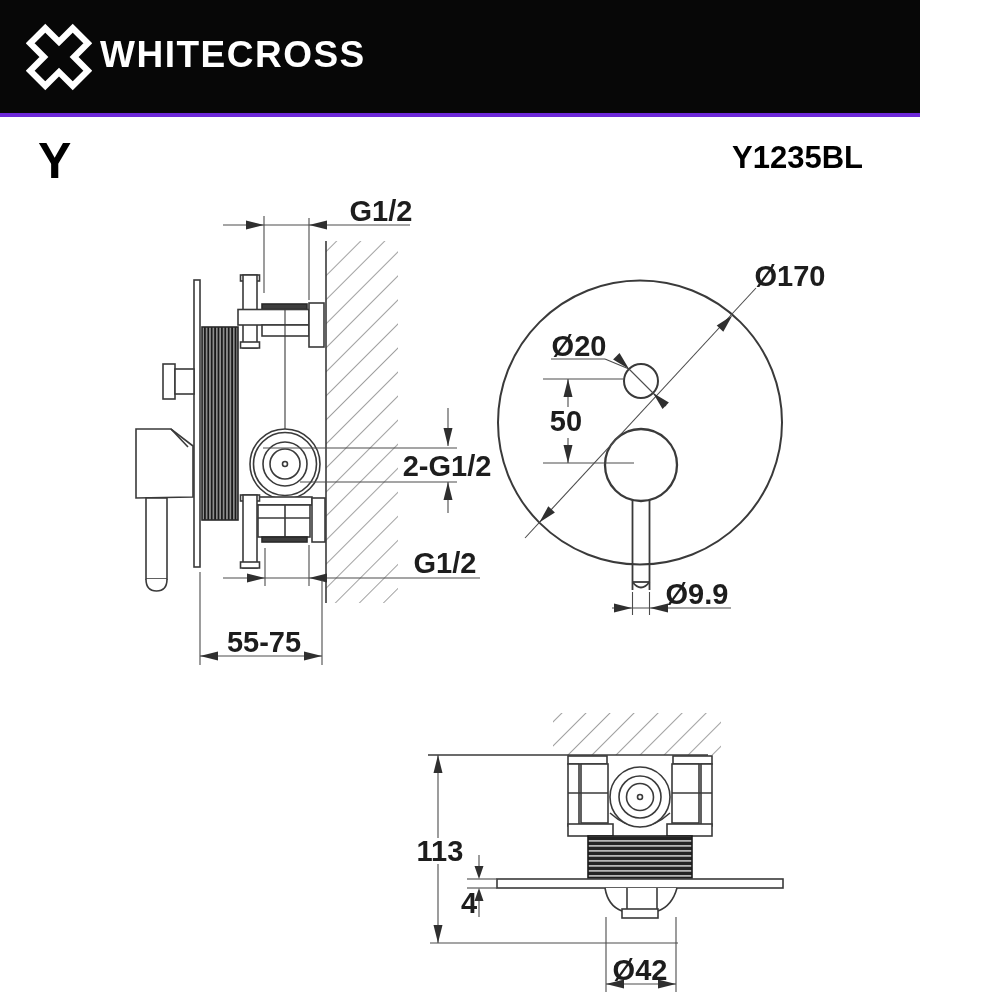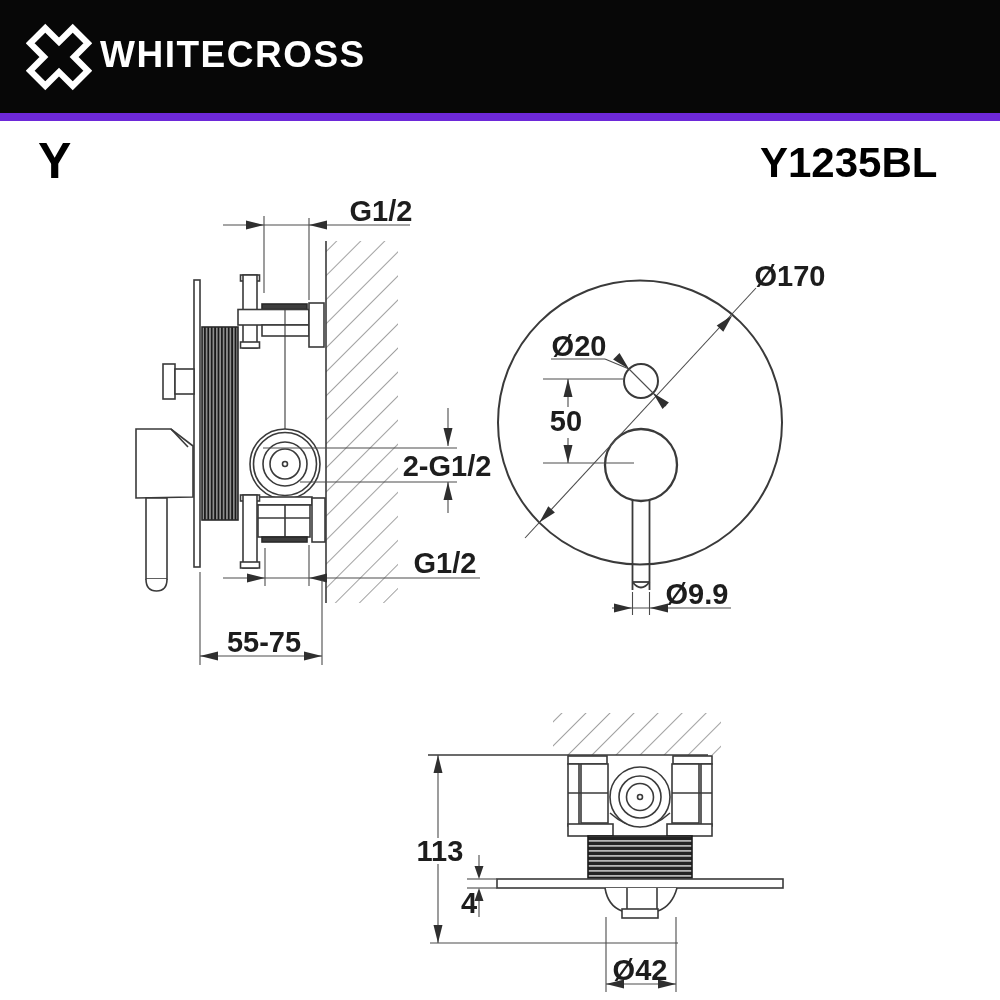--- a/index.html
+++ b/index.html
@@ -1,21 +1,21 @@
 <!DOCTYPE html>
 <html><head>
 <meta charset="utf-8">
 <style>
   html,body{margin:0;padding:0;background:#ffffff;}
   body{width:1000px;height:1000px;position:relative;font-family:"Liberation Sans",sans-serif;overflow:hidden;}
-  .header{position:absolute;left:0;top:0;width:1000px;height:113px;background:#070707;border-bottom:8px solid #6d28d9;}
+  .header{position:absolute;left:0;top:0;width:920px;height:113px;background:#070707;border-bottom:4px solid #6d28d9;}
   .logo{position:absolute;left:26px;top:23px;}
   .brand{position:absolute;left:100px;top:36px;color:#ffffff;font-size:37px;font-weight:bold;letter-spacing:1.5px;line-height:1;}
   .series-label{position:absolute;left:38px;top:136px;color:#000;font-size:50px;font-weight:bold;line-height:1;}
-  .model-label{position:absolute;left:760px;top:142px;color:#000;font-size:42px;font-weight:bold;line-height:1;}
+  .model-label{position:absolute;left:732px;top:142px;color:#000;font-size:31px;font-weight:bold;line-height:1;}
   svg text{font-family:"Liberation Sans",sans-serif;font-weight:bold;font-size:29px;fill:#1d1d1d;}
   .drawing{position:absolute;left:0;top:0;width:1000px;height:1000px;}
 </style>
 </head>
 <body>
 
 <div class="header">
   <svg class="logo" width="66" height="68" viewBox="-34 -34 68 68">
     <path d="M -31,-11 L -11,-11 L -11,-31 L 11,-31 L 11,-11 L 31,-11 L 31,11 L 11,11 L 11,31 L -11,31 L -11,11 L -31,11 Z" transform="rotate(45)" fill="none" stroke="#ffffff" stroke-width="6.5" stroke-linejoin="miter"></path>
   </svg>

